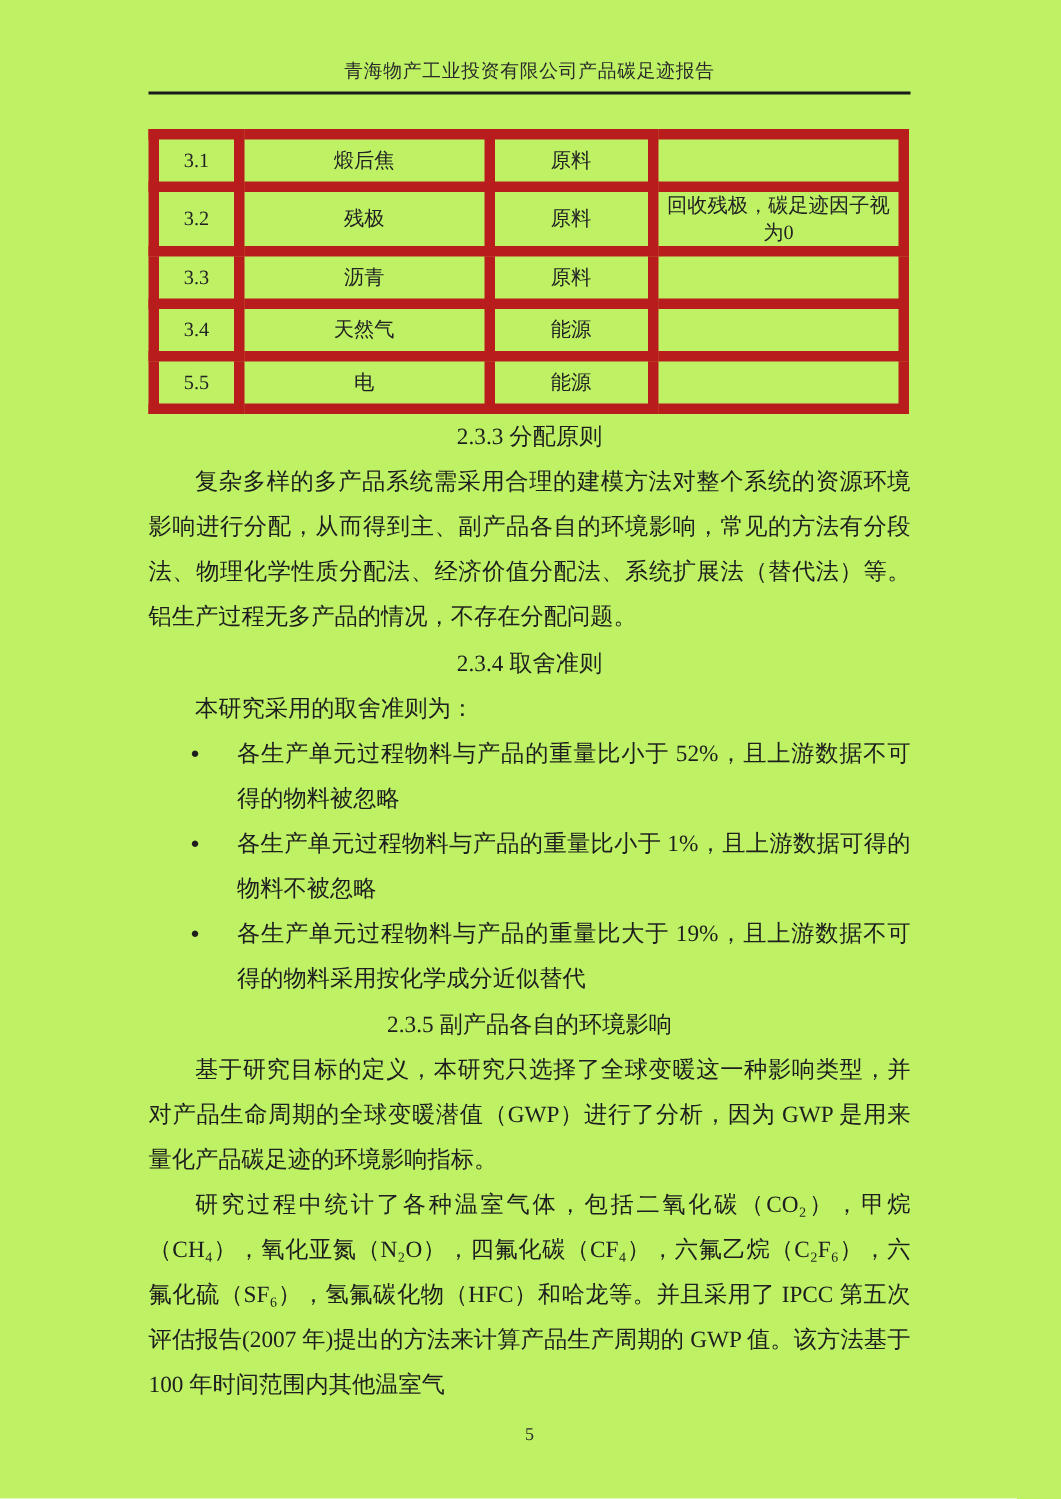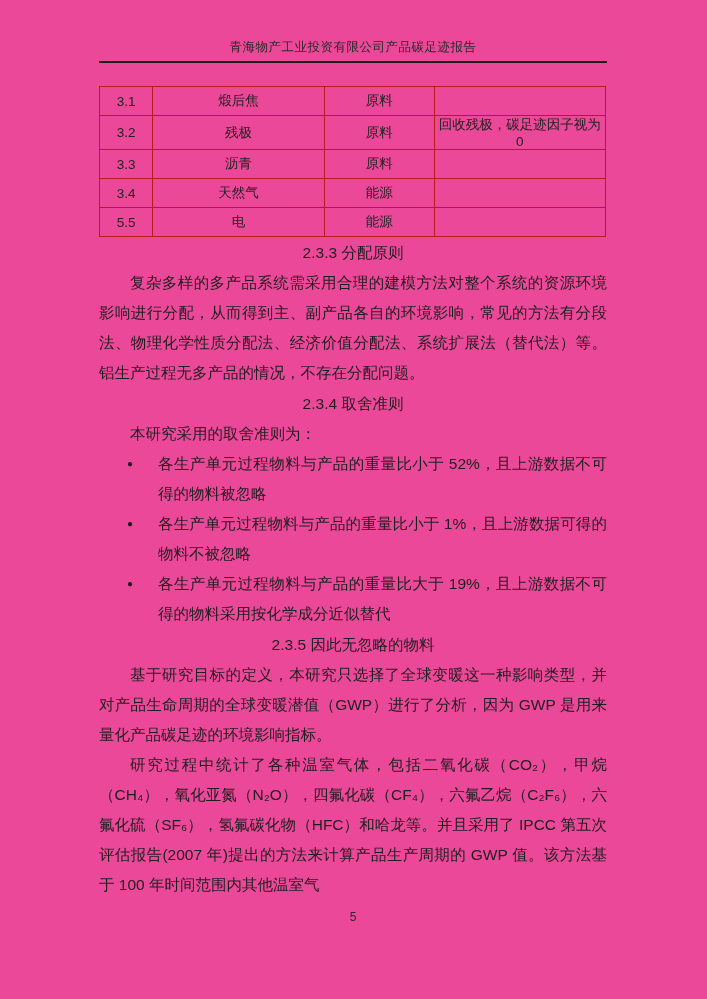--- a/index.html
+++ b/index.html
@@ -1,33 +1,33 @@
 <!DOCTYPE html>
 <html><head>
 <meta charset="utf-8">
 <style>
   html,body { margin:0; padding:0; background:#ffffff; }
   .page {
     width:707px; height:999px; position:relative;
-    background:#ec4899; overflow:hidden;
-    font-family:Liberation Sans, sans-serif;
+    background:#bef264; overflow:hidden;
+    font-family:Liberation Serif, serif;
     color:#1e1e1e;
   }
   .content { position:absolute; left:99px; top:0; width:508px; }
   .header-title {
     text-align:center; font-size:12.5px; letter-spacing:0.5px;
     padding-top:40px; color:#2a2a2a; line-height:14px;
   }
   .header-rule { border-bottom:2px solid #1a1a1a; margin-top:7px; }
   table.materials {
     border-collapse:collapse; margin-top:23px; width:507px;
     font-size:13.5px; color:#222;
   }
   table.materials td {
-    border:1px solid #b91c1c; height:28px; text-align:center;
+    border:7px solid #b91c1c; height:28px; text-align:center;
     padding:0 4px; font-weight:normal;
   }
   td.c-no   { width:45px;  }
   td.c-name { width:168px;margin-left:12px; }
   td.c-cat  { width:104px; }
   td.c-note { width:167px; }
   .body-text { font-size:15.5px; line-height:30px; text-align:justify; }
   .heading   { font-size:15.5px; line-height:30px; text-align:center; margin-top:1px; }
   .para      { text-indent:2em; margin:0; }
   .intro     { text-indent:2em; margin:0; }
@@ -101,21 +101,21 @@
           <span class="dot">●</span>
           <span>各生产单元过程物料与产品的重量比小于 1%，且上游数据可得的物料不被忽略</span>
         </div>
         <div class="bullet">
           <span class="dot">●</span>
           <span>各生产单元过程物料与产品的重量比大于 19%，且上游数据不可得的物料采用按化学成分近似替代</span>
         </div>
       </div>
 
 
-      <div class="heading">2.3.5 因此无忽略的物料</div>
+      <div class="heading">2.3.5 副产品各自的环境影响</div>
       <p class="para">基于研究目标的定义，本研究只选择了全球变暖这一种影响类型，并对产品生命周期的全球变暖潜值（GWP）进行了分析，因为 GWP 是用来量化产品碳足迹的环境影响指标。</p>
       <p class="para">研究过程中统计了各种温室气体，包括二氧化碳（CO₂），甲烷（CH₄），氧化亚氮（N₂O），四氟化碳（CF₄），六氟乙烷（C₂F₆），六氟化硫（SF₆），氢氟碳化物（HFC）和哈龙等。并且采用了 IPCC 第五次评估报告(2007 年)提出的方法来计算产品生产周期的 GWP 值。该方法基于 100 年时间范围内其他温室气</p>
 
     </div>
 
     <div class="footer-pageno">5</div>
 
   </div>
 </div>
 

